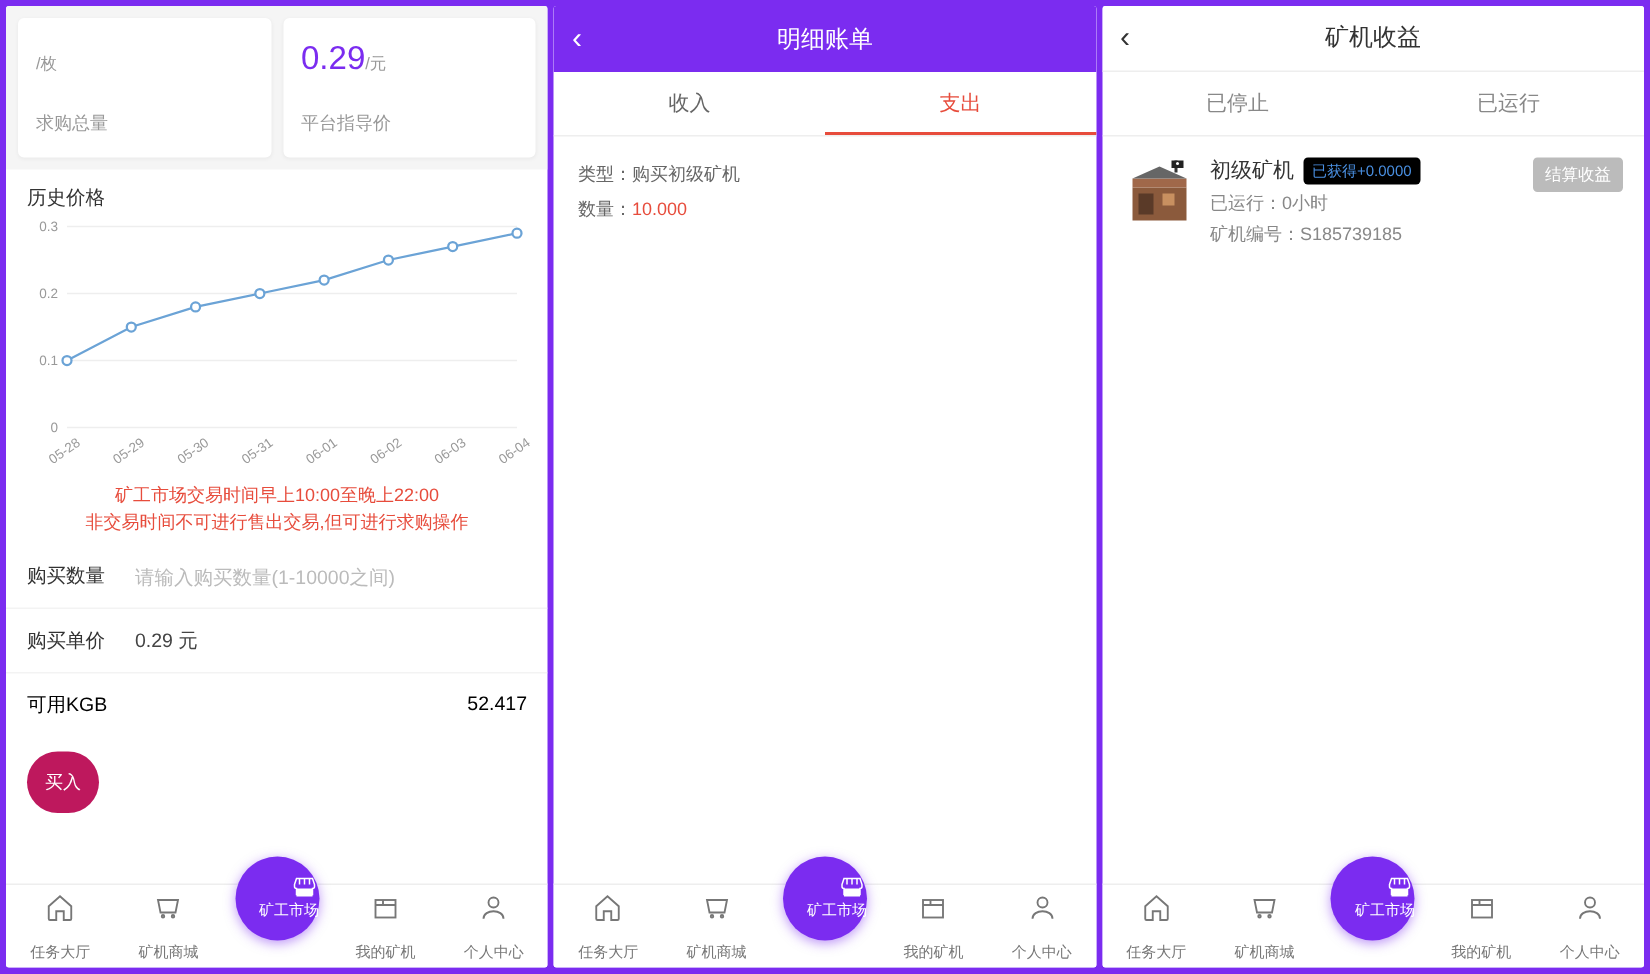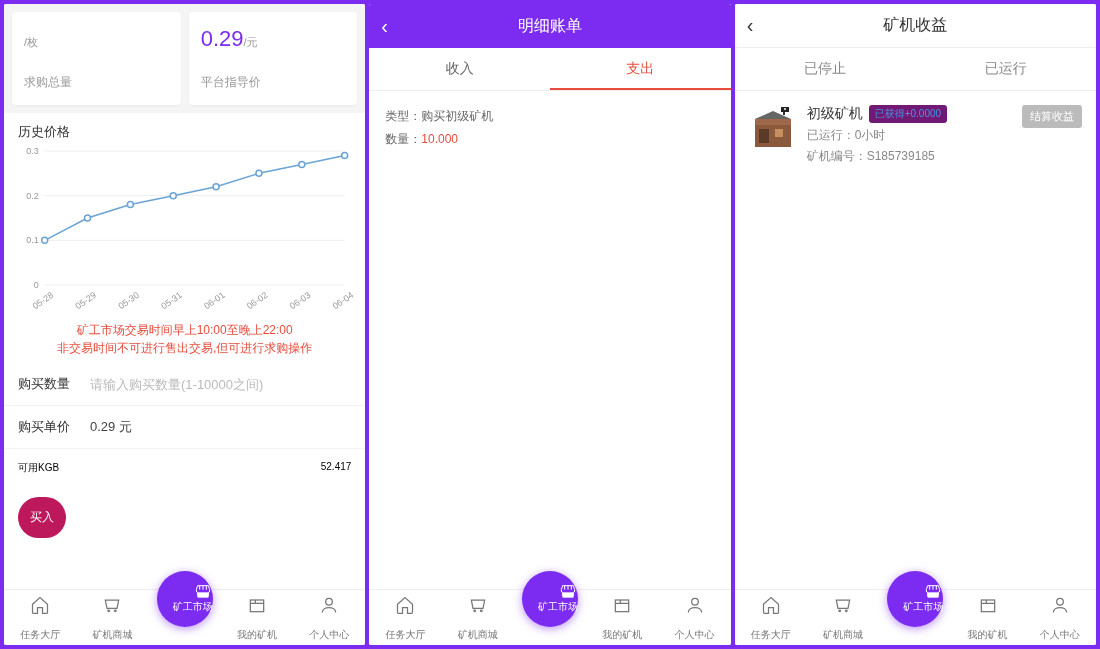--- a/index.html
+++ b/index.html
@@ -19,29 +19,29 @@
 .stat-label{color:#999;font-size:12px;margin-top:22px}
 .section-title{font-size:13px;color:#333;padding:10px 14px 4px}
 .chart{padding:0 10px}
 svg.chart-svg{width:100%;height:170px;display:block}
 .notice{color:#e74c3c;text-align:center;font-size:12px;padding:6px 10px;line-height:1.5}
 .publish{color:#e74c3c;text-align:center;font-size:14px;padding:8px;border-bottom:6px solid #e0e0e0;cursor:pointer}
 .form-row{display:flex;align-items:center;padding:12px 14px;font-size:13px;color:#444;border-bottom:1px solid #f3f3f3}
 .form-label{width:72px;color:#333}
 .form-input{flex:1;border:none;outline:none;font-size:13px;color:#333}
 .form-input::placeholder{color:#bbb}
-.kgb-row{padding:12px 14px;display:flex;justify-content:space-between;font-size:10px}
+.kgb-row{padding:12px 14px;display:flex;justify-content:space-between;font-size:13px}
 .buy-btn{margin:10px 14px;background:#be185d;color:#fff;border:none;border-radius:24px;padding:12px;font-size:12px;cursor:pointer}
 .record{padding:14px 16px;font-size:12px;color:#666;line-height:1.9}
 .record .red{color:#e74c3c}
 .miner{display:flex;padding:14px;align-items:flex-start}
 .miner-img{width:48px;height:48px;margin-right:10px;position:relative}
 .miner-body{flex:1}
 .miner-title{font-size:14px;color:#333;display:flex;align-items:center;gap:6px}
-.badge{background:#701a75;color:#4a90e2;font-size:10px;padding:2px 6px;border-radius:3px}
+.badge{background:#000000;color:#4a90e2;font-size:10px;padding:2px 6px;border-radius:3px}
 .miner-line{font-size:12px;color:#888;margin-top:4px}
 .settle{background:#bbb;color:#fff;font-size:11px;padding:4px 8px;border-radius:3px;cursor:pointer}
 .footer{position:absolute;bottom:0;left:0;right:0;height:56px;background:#fff;border-top:1px solid #eee;display:flex;align-items:center}
 .footer-item{flex:1;display:flex;flex-direction:column;align-items:center;font-size:10px;color:#777;cursor:pointer;gap:12px}
 .footer-icon{width:22px;height:22px;display:flex;align-items:center;justify-content:center}
 .fab{position:absolute;bottom:18px;left:50%;transform:translateX(-50%);width:56px;height:56px;background:#7b2cf0;border-radius:50%;display:flex;flex-direction:column;align-items:flex-end;justify-content:center;color:#fff;font-size:10px;cursor:pointer;box-shadow:0 2px 8px rgba(123,44,240,.5)}
 .fab-icon{width:18px;height:14px;margin-bottom:2px}
 .content{flex:1;overflow:hidden;position:relative;padding-bottom:60px}
 .axis-text{font-size:9px;fill:#999}
 </style>

